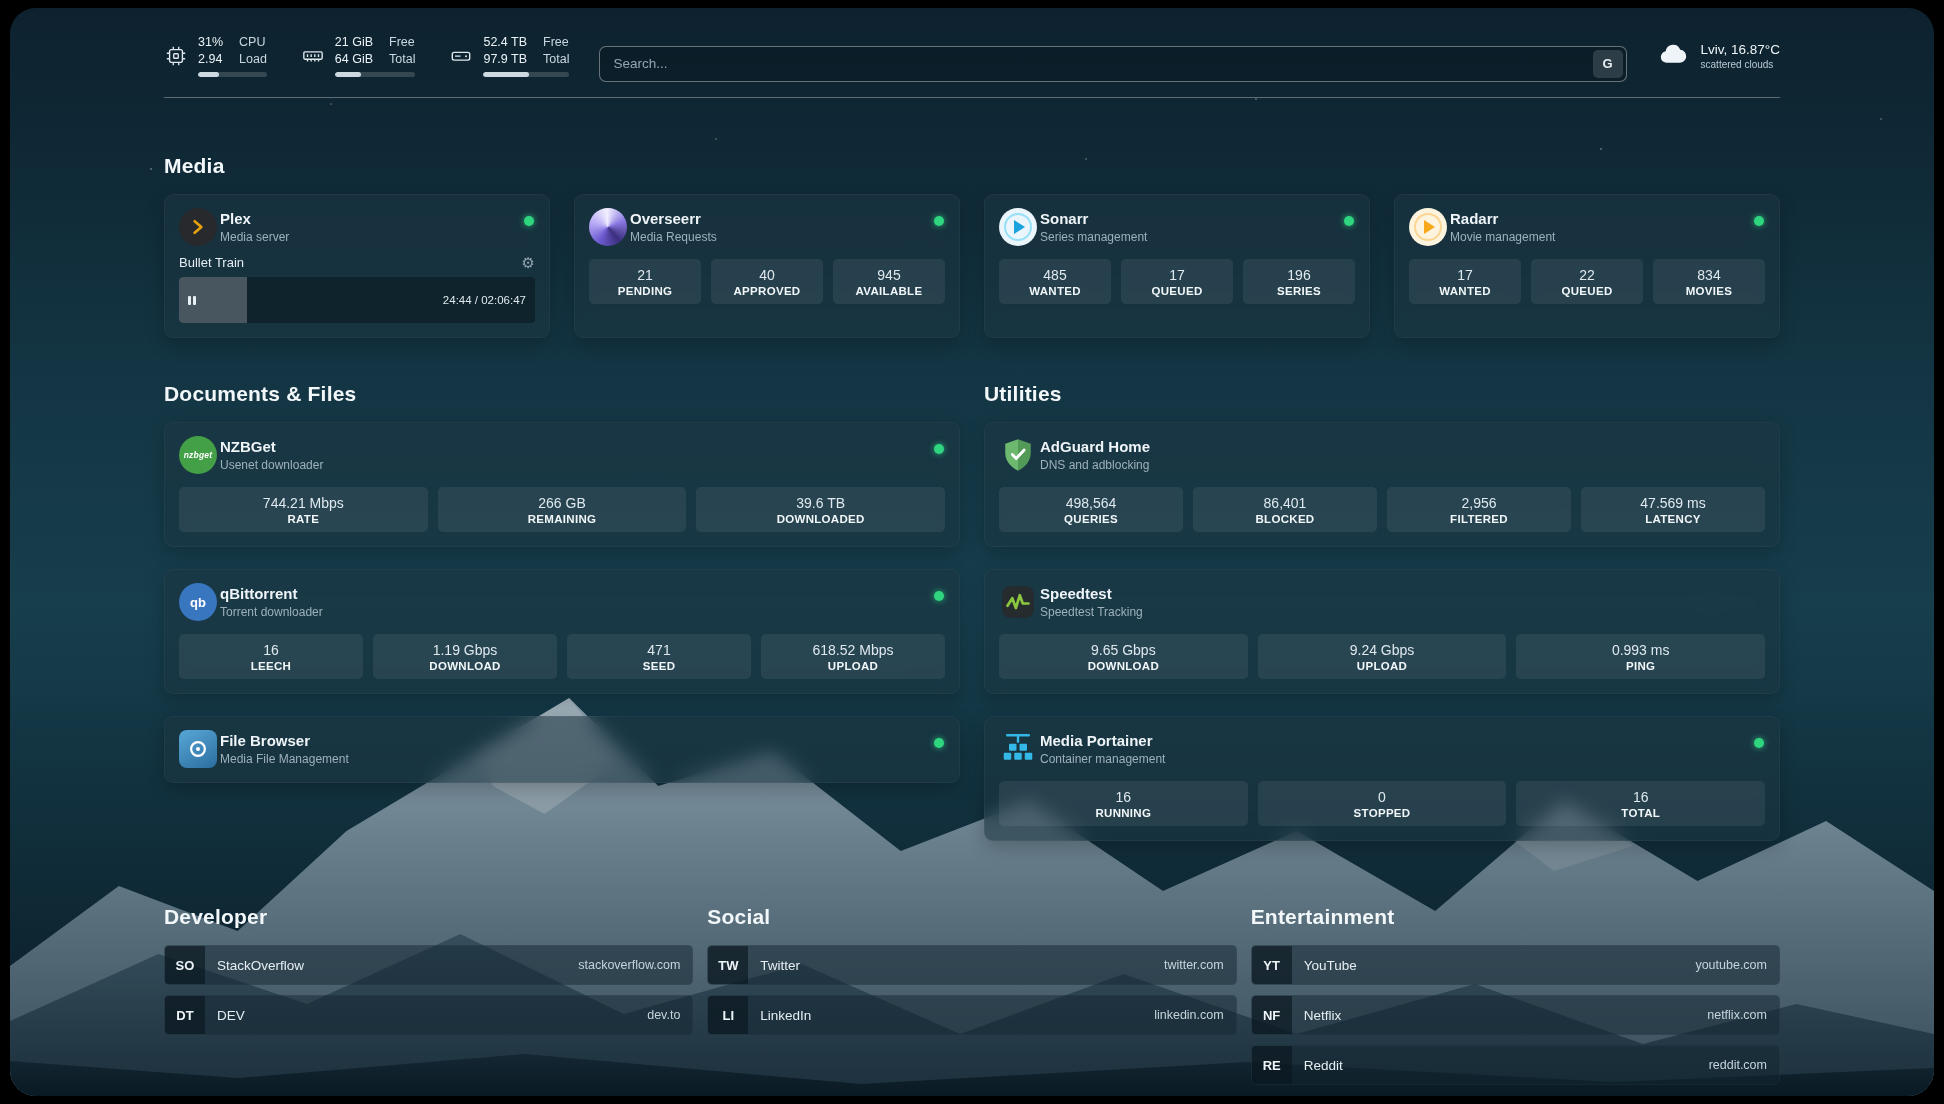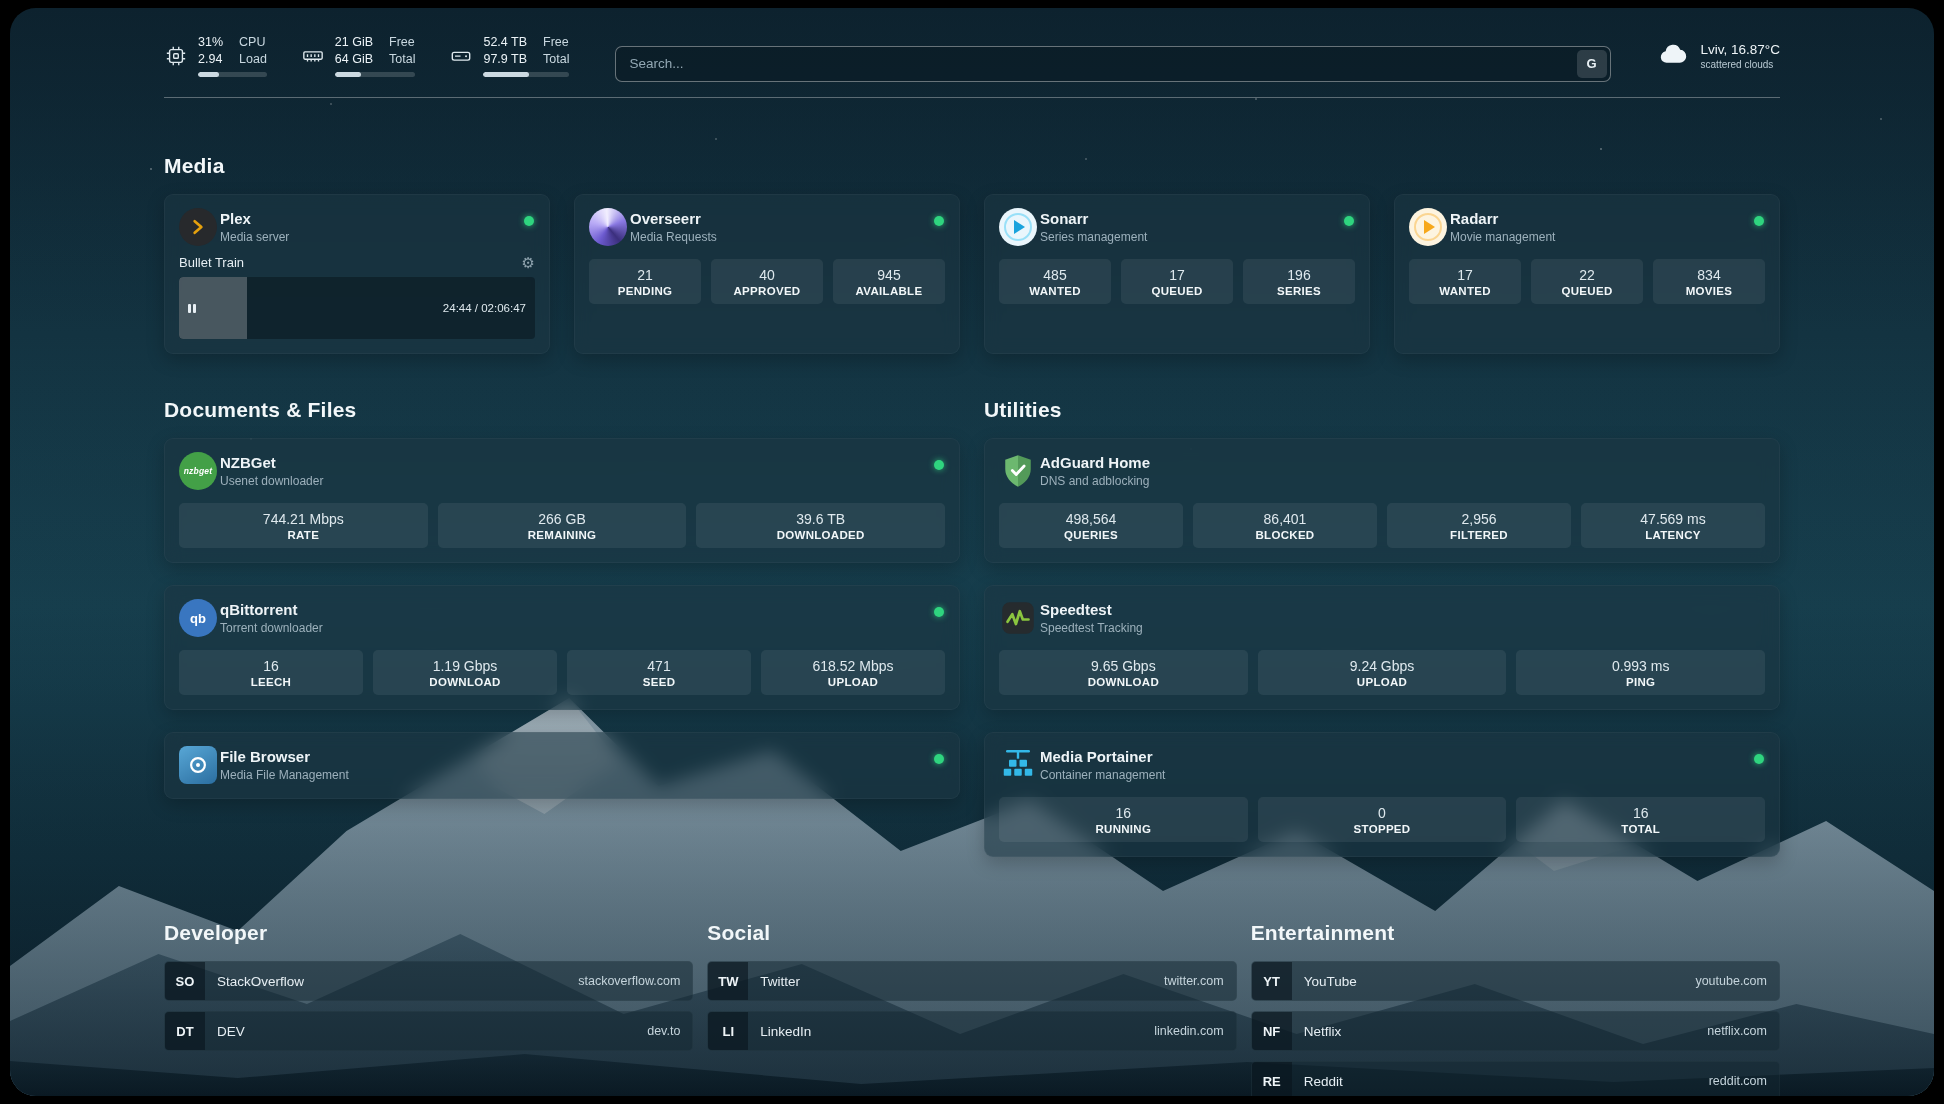--- a/index.html
+++ b/index.html
@@ -20,21 +20,21 @@
     1870px 110px 0 0 rgba(255,255,255,.35),240px 430px 0 0 rgba(255,255,255,.3),
     640px 470px 0 0 rgba(255,255,255,.28),1180px 440px 0 0 rgba(255,255,255,.3),
     1555px 480px 0 0 rgba(255,255,255,.28),420px 620px 0 0 rgba(255,255,255,.25),
     880px 660px 0 0 rgba(255,255,255,.25),1330px 640px 0 0 rgba(255,255,255,.25),
     1700px 600px 0 0 rgba(255,255,255,.25);}
   .haze{position:absolute;inset:0;z-index:1;
     background:linear-gradient(180deg,rgba(10,25,35,.25) 0%,rgba(14,36,48,0) 30%,rgba(18,48,62,.18) 62%,rgba(8,20,28,.45) 100%);}
   .content{position:relative;z-index:2;width:1616px;margin:0 auto;padding-top:26px;}
 
   
-  .topbar{display:flex;align-items:center;gap:46px;}
+  .topbar{display:flex;align-items:center;gap:30px;}
   .metrics{display:flex;gap:34px;align-items:center;flex:none;}
   .metric{display:flex;gap:10px;align-items:center;}
   .metric-icon{width:24px;height:24px;display:flex;align-items:center;justify-content:center;flex:none;}
   .m-row{display:flex;gap:16px;}
   .m-col div{font-size:12.5px;line-height:1.32;white-space:nowrap;}
   .m-col.nums div{color:#ecf3f7;}
   .m-col.labels div{color:#c9d8e0;}
   .m-bar{margin-top:5px;height:5px;border-radius:3px;background:rgba(255,255,255,.16);overflow:hidden;}
   .m-fill{height:100%;background:#ccd9e1;border-radius:3px;}
   .search{flex:1;position:relative;height:20px;}
@@ -80,21 +80,21 @@
   .qb-text{font-size:13px;font-weight:700;color:#fff;}
   .i-fb{border-radius:8px;background:linear-gradient(150deg,#58a7d6,#2b6ea0);}
   .i-speed,.i-adguard,.i-portainer,.i-sonarr,.i-radarr{background:transparent;}
 
   
   .player{margin-top:9px;}
   .player-top{display:flex;justify-content:space-between;align-items:center;}
   .player-title{font-size:13px;color:#e6eef3;}
   .gear{font-size:15px;color:#8fa3ae;cursor:pointer;line-height:1;}
   .player-bar{margin-top:7px;height:38px;background:rgba(9,22,30,.55);border-radius:4px;position:relative;
-    display:flex;align-items:center;padding:12px 9px;overflow:hidden;}
+    display:flex;align-items:center;padding:4px 9px;overflow:hidden;}
   .player-fill{position:absolute;left:0;top:0;bottom:0;background:rgba(255,255,255,.24);border-radius:4px 0 0 4px;}
   .pause{display:inline-flex;gap:2.5px;position:relative;z-index:1;}
   .pause i{display:block;width:2.5px;height:9px;background:#e8eff4;border-radius:1px;}
   .player-time{margin-left:auto;font-size:11.5px;color:#dfe9ee;position:relative;z-index:1;}
 
   
   .bm-grid{display:grid;grid-template-columns:repeat(3,1fr);gap:14px;margin-top:64px;align-items:start;}
   .bm-rows{margin-top:16px;display:flex;flex-direction:column;gap:10px;}
   .bm-row{display:flex;align-items:center;height:38px;background:rgba(18,38,48,.5);border-radius:5px;
     overflow:hidden;cursor:pointer;border:1px solid rgba(255,255,255,.03);}

